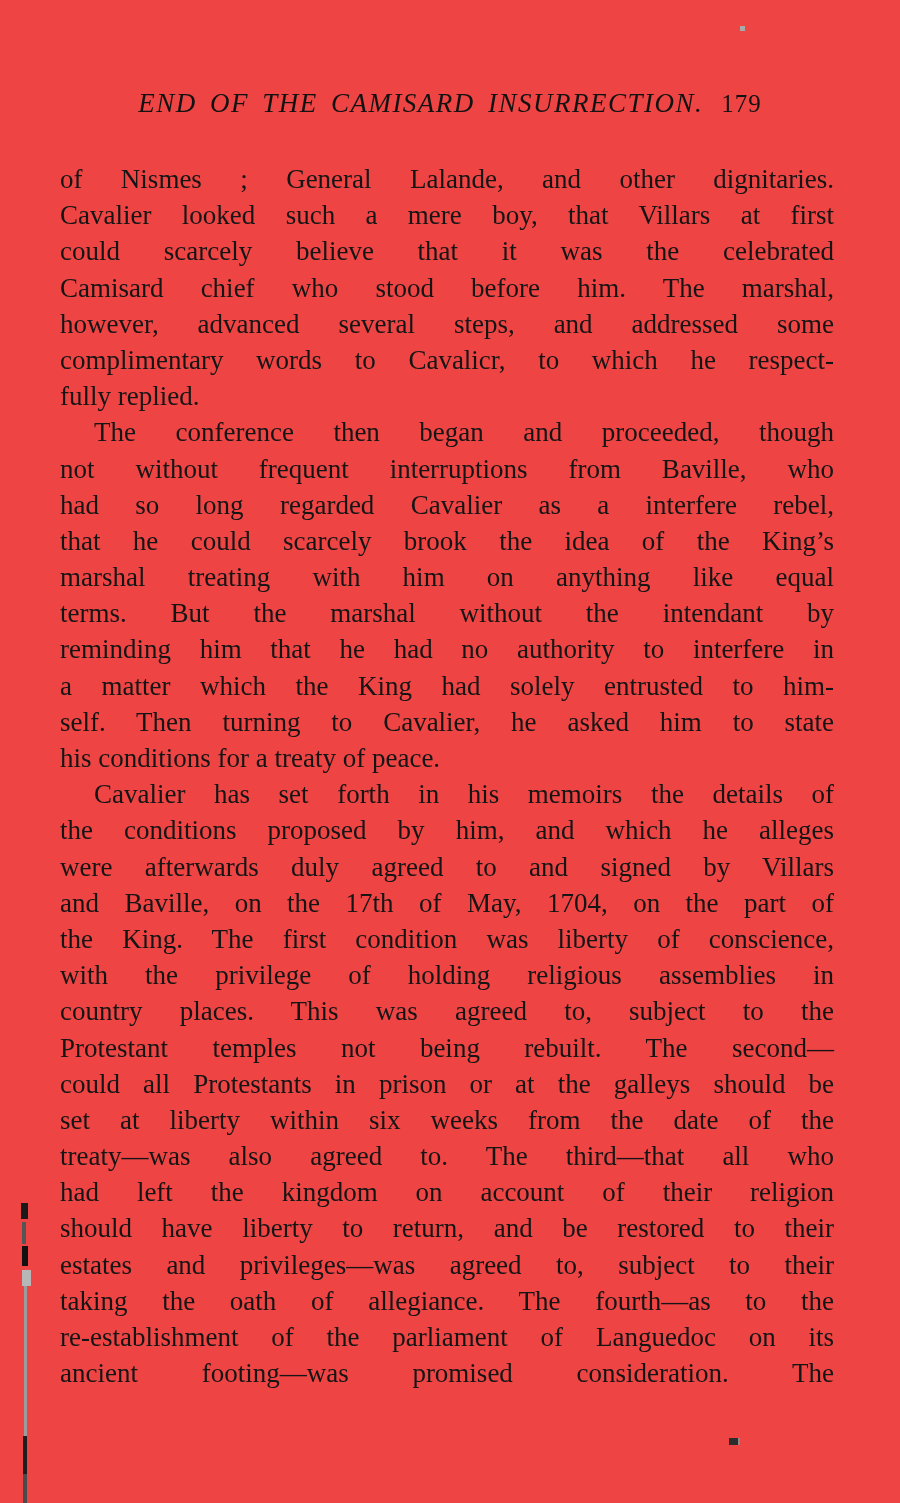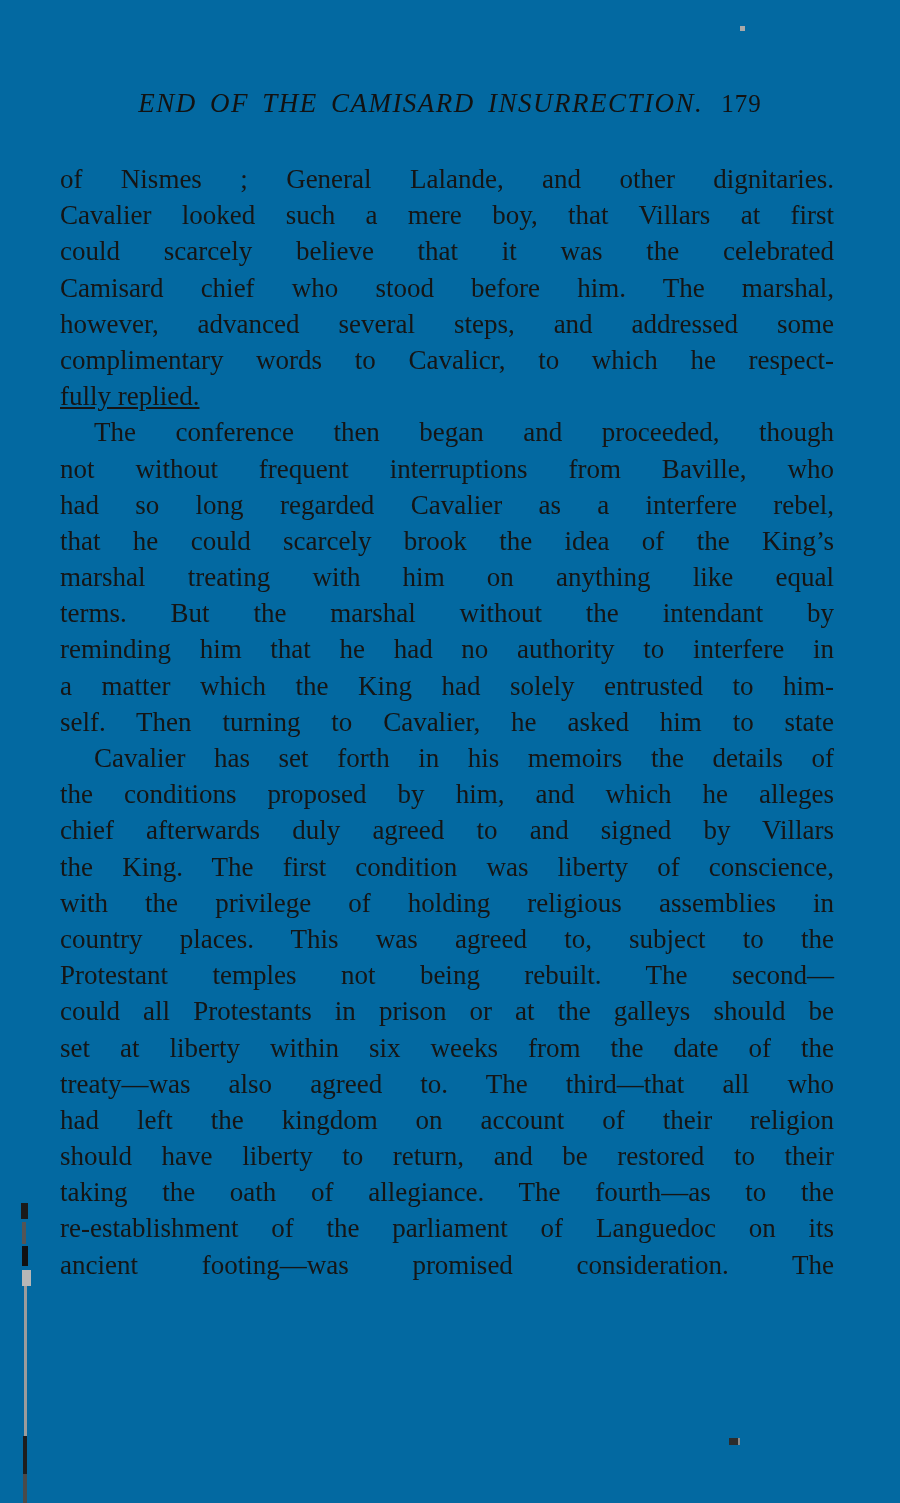--- a/index.html
+++ b/index.html
@@ -4,21 +4,21 @@
 <style>
   html,body{margin:0;padding:0;}
   body{
     width:900px;height:1503px;
     background:#ffffff;
     position:relative;
     overflow:hidden;
     font-family:"Liberation Serif", serif;
   }
   .page{
-    position:absolute;inset:0;background:#0369a1;color:#161616;
+    position:absolute;inset:0;background:#ef4444;color:#161616;
   }
   .running-header{
     position:absolute;top:88px;left:0;width:900px;
     text-align:center;
     font-style:italic;
     font-size:27px;
     letter-spacing:1.5px;
     word-spacing:5px;
     white-space:nowrap;
     color:#121212;
@@ -41,21 +41,20 @@
     height:36.2px;
     text-align:justify;
     text-align-last:justify;
     white-space:nowrap;
     overflow:visible;
   }
   .line.no-j{
     text-align:center;
     text-align-last:left;
     white-space:normal;
-    text-decoration:underline;
   }
   .line.indent{
     text-indent:34px;
   }
   
   .artifact{position:absolute;}
   .a-blob1{left:21px;top:1203px;width:7px;height:16px;background:#1a1a1a;}
   .a-blob2{left:22px;top:1222px;width:4px;height:22px;background:#555;}
   .a-blob3{left:22px;top:1246px;width:6px;height:20px;background:#111;}
   .a-blob4{left:22px;top:1270px;width:9px;height:16px;background:#b7b7b7;}
@@ -84,32 +83,35 @@
       <div class="line no-j">fully replied.</div>
       <div class="line indent">The conference then began and proceeded, though</div>
       <div class="line">not without frequent interruptions from Baville, who</div>
       <div class="line">had so long regarded Cavalier as a interfere rebel,</div>
       <div class="line">that he could scarcely brook the idea of the King’s</div>
       <div class="line">marshal treating with him on anything like equal</div>
       <div class="line">terms. But the marshal without the intendant by</div>
       <div class="line">reminding him that he had no authority to interfere in</div>
       <div class="line">a matter which the King had solely entrusted to him-</div>
       <div class="line">self. Then turning to Cavalier, he asked him to state</div>
+      <div class="line no-j">his conditions for a treaty of peace.</div>
       <div class="line indent">Cavalier has set forth in his memoirs the details of</div>
       <div class="line">the conditions proposed by him, and which he alleges</div>
-      <div class="line">chief afterwards duly agreed to and signed by Villars</div>
+      <div class="line">were afterwards duly agreed to and signed by Villars</div>
+      <div class="line">and Baville, on the 17th of May, 1704, on the part of</div>
       <div class="line">the King. The first condition was liberty of conscience,</div>
       <div class="line">with the privilege of holding religious assemblies in</div>
       <div class="line">country places. This was agreed to, subject to the</div>
       <div class="line">Protestant temples not being rebuilt. The second—</div>
       <div class="line">could all Protestants in prison or at the galleys should be</div>
       <div class="line">set at liberty within six weeks from the date of the</div>
       <div class="line">treaty—was also agreed to. The third—that all who</div>
       <div class="line">had left the kingdom on account of their religion</div>
       <div class="line">should have liberty to return, and be restored to their</div>
+      <div class="line">estates and privileges—was agreed to, subject to their</div>
       <div class="line">taking the oath of allegiance. The fourth—as to the</div>
       <div class="line">re-establishment of the parliament of Languedoc on its</div>
       <div class="line">ancient footing—was promised consideration. The</div>
     </div>
 
   <div class="artifact a-blob1"></div>
   <div class="artifact a-blob2"></div>
   <div class="artifact a-blob3"></div>
   <div class="artifact a-blob4"></div>
   <div class="artifact a-grayline"></div>

